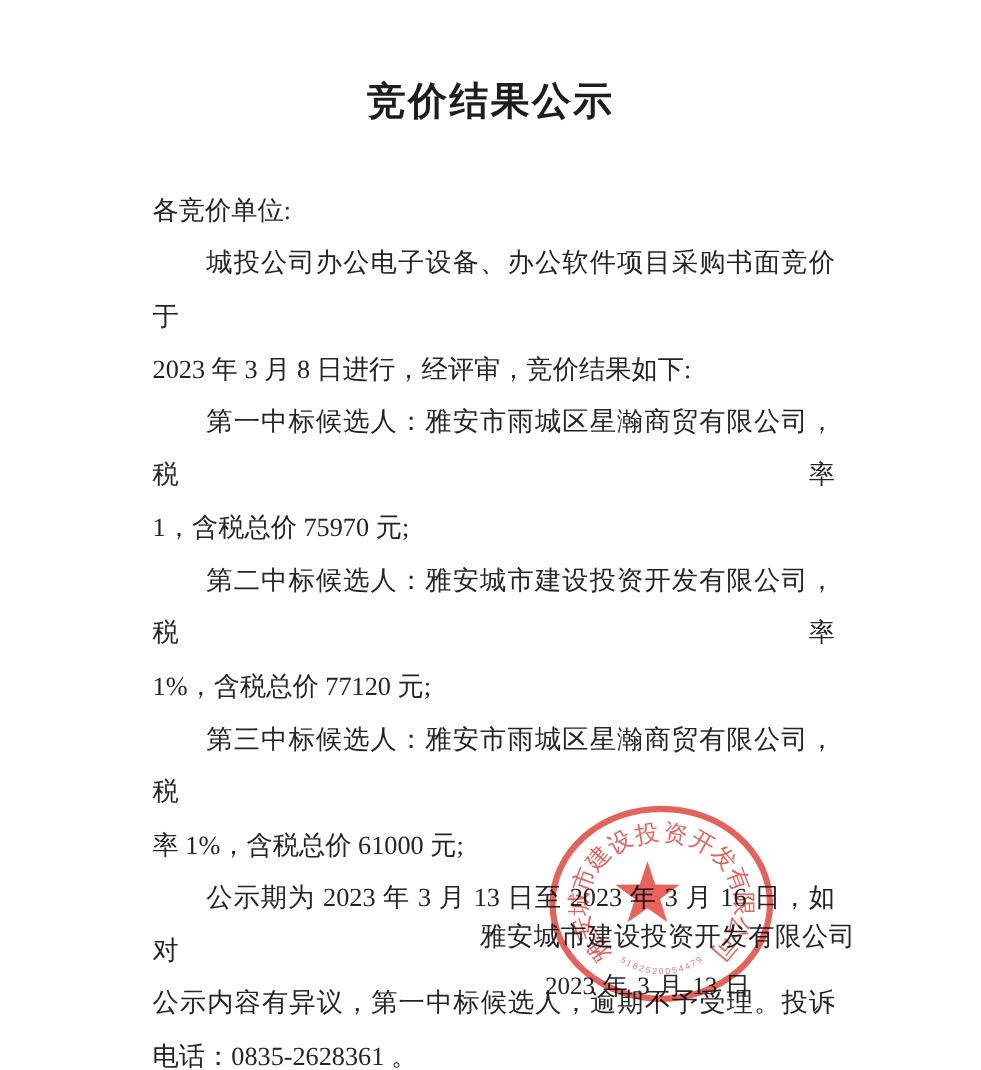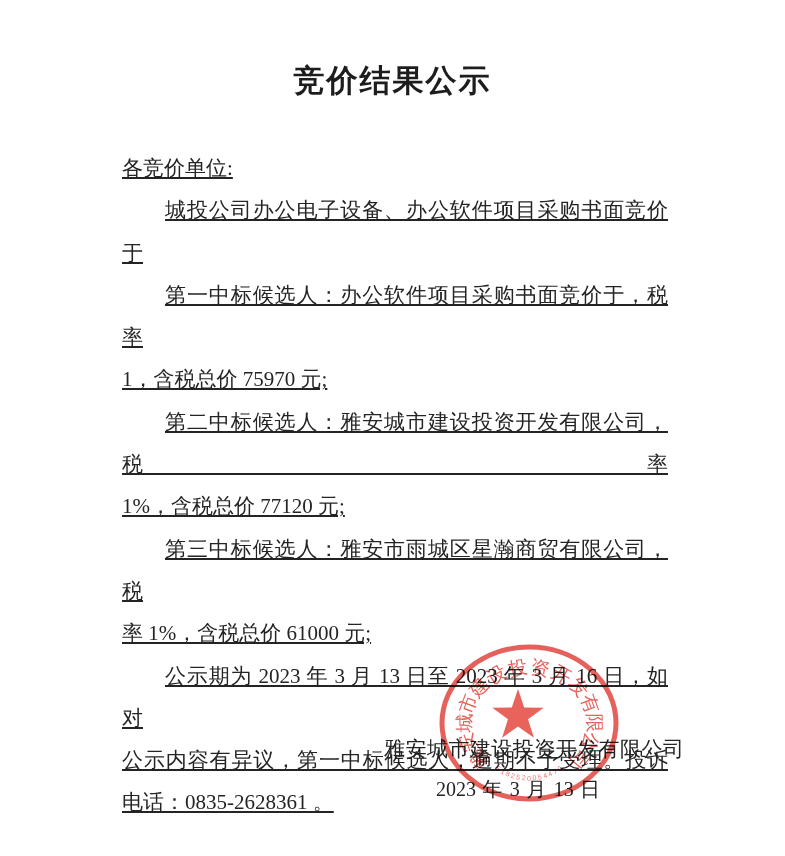--- a/index.html
+++ b/index.html
@@ -16,21 +16,21 @@
     text-align:center;
     font-family:"Liberation Sans", sans-serif;
     font-size:31px; font-weight:600; letter-spacing:2px;
     color:#1d1d1d;
   }
   .doc-body {
     position:absolute; left:122px; top:147px; width:546px;
     font-size:21px; line-height:42.3px;
     color:#242424;
   }
-  .line { width:546px; white-space:nowrap;text-decoration:underline; }
+  .line { width:546px; white-space:nowrap; }
   .line.just { white-space:normal; text-align:justify; text-align-last:justify; }
   .line.ind { text-indent:43px; }
   .signature {
     position:absolute; left:384px; top:734px; width:300px;
     font-size:21px; line-height:30px;
     text-align:justify; text-align-last:justify;
     color:#242424;
   }
   .doc-date {
     position:absolute; left:436px; top:774px; width:164px;
@@ -48,21 +48,22 @@
 </head>
 <body>
 
 <div class="page">
 
   <div class="doc-title">竞价结果公示</div>
 
   <div class="doc-body">
       <div class="line">各竞价单位:</div>
       <div class="line just ind">城投公司办公电子设备、办公软件项目采购书面竞价于</div>
-      <div class="line just ind">第一中标候选人：办公软件项目采购书面竞价于，税率</div>
+      <div class="line">2023 年 3 月 8 日进行，经评审，竞价结果如下:</div>
+      <div class="line just ind">第一中标候选人：雅安市雨城区星瀚商贸有限公司，税率</div>
       <div class="line">1，含税总价 75970 元;</div>
       <div class="line just ind">第二中标候选人：雅安城市建设投资开发有限公司，税率</div>
       <div class="line">1%，含税总价 77120 元;</div>
       <div class="line just ind">第三中标候选人：雅安市雨城区星瀚商贸有限公司，税</div>
       <div class="line">率 1%，含税总价 61000 元;</div>
       <div class="line just ind">公示期为 2023 年 3 月 13 日至 2023 年 3 月 16 日，如对</div>
       <div class="line just">公示内容有异议，第一中标候选人，逾期不予受理。投诉</div>
       <div class="line">电话：0835-2628361 。</div>
     </div>
 

